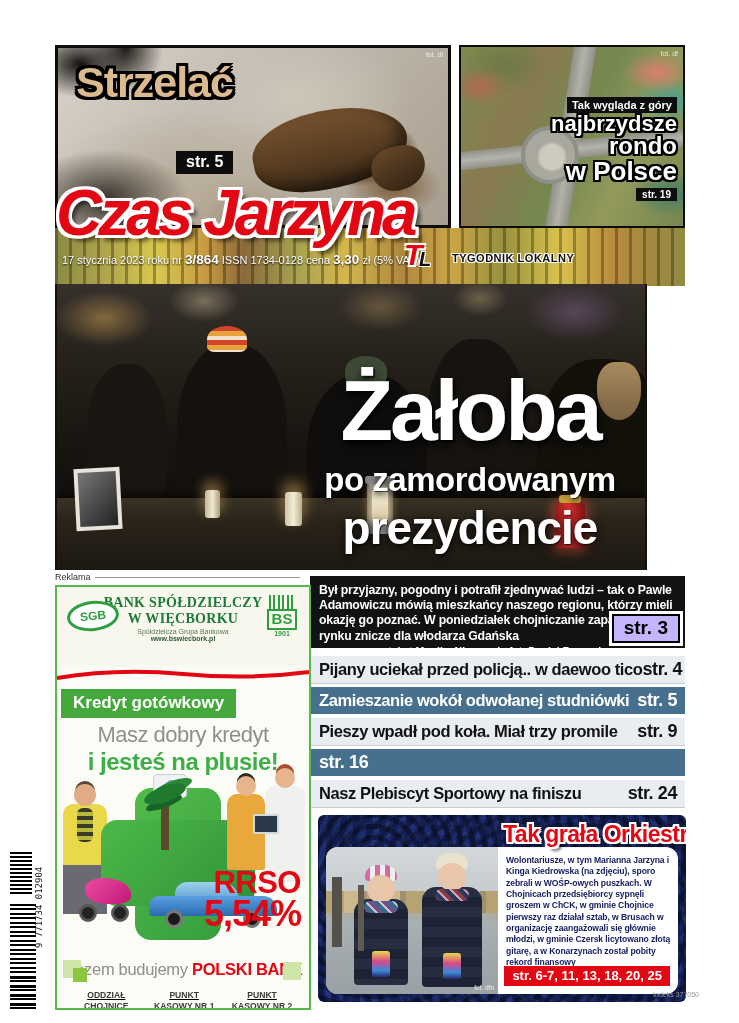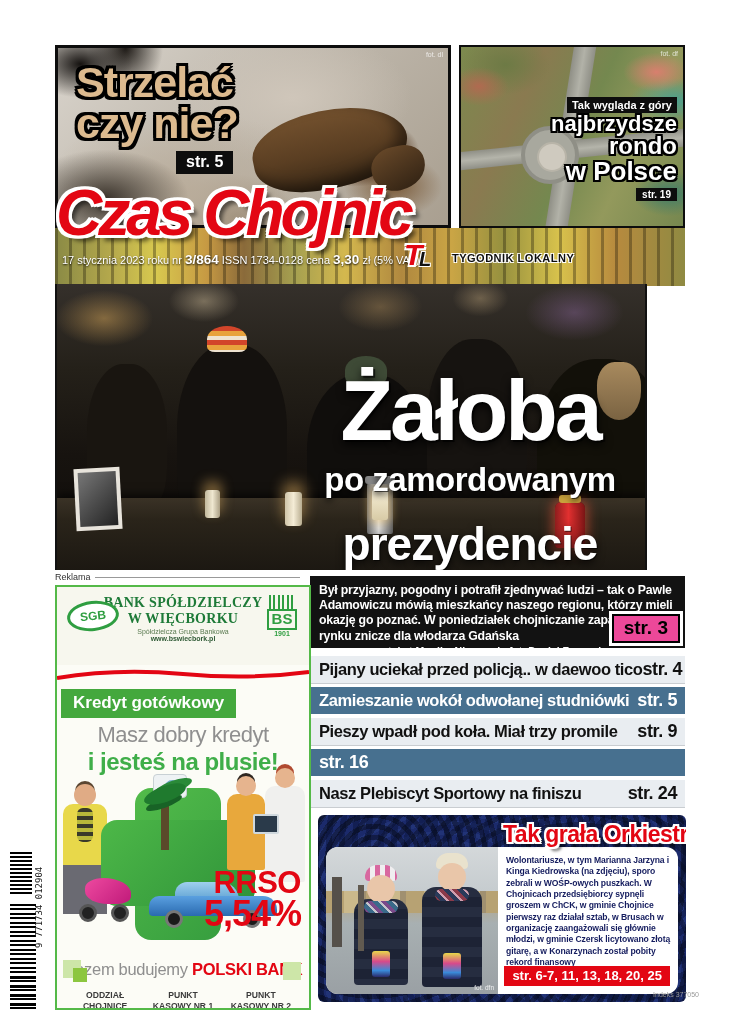--- a/index.html
+++ b/index.html
@@ -132,29 +132,29 @@
       background:linear-gradient(90deg,#8f1d1d,#e23030 45%,#7a1515); border-radius:6px 6px 3px 3px;
       box-shadow:0 0 12px 3px rgba(255,90,60,.5); }
   .red-lantern::after { content:""; position:absolute; left:4px; top:-7px; width:22px; height:8px;
       background:#caa23c; border-radius:3px; }
   .lead-hl { position:absolute; right:10px; top:88px; width:330px; text-align:center; z-index:4;
       color:#fff; }
   .lead-hl .l1 { font-size:86px; font-weight:900; letter-spacing:-3px; line-height:.9;
       text-shadow:0 4px 10px rgba(0,0,0,.85), 2px 2px 0 rgba(0,0,0,.6); }
   .lead-hl .l2 { font-size:33px; font-weight:800; letter-spacing:-.5px; margin-top:12px;
       text-shadow:0 3px 7px rgba(0,0,0,.85), 1px 1px 0 rgba(0,0,0,.6); }
-  .lead-hl .l3 { font-size:46px; font-weight:800; letter-spacing:-1px; margin-top:18px;
+  .lead-hl .l3 { font-size:46px; font-weight:800; letter-spacing:-1px; margin-top:2px;
       text-shadow:0 3px 8px rgba(0,0,0,.85), 1px 1px 0 rgba(0,0,0,.6); }
 
   
   .lead-box { position:absolute; left:310px; top:576px; width:375px; height:72px; background:#121212;
       padding:7px 9px 5px; }
   .lead-box .summary { color:#fff; font-weight:700; font-size:12.3px; line-height:1.24; letter-spacing:-.2px; }
   .lead-box .byline { color:#fff; font-weight:700; font-size:10.5px; text-align:right; margin:1px 72px 0 0; }
-  .str3-box { position:absolute; right:5px; bottom:5px; background:#ec4899; color:#000; font-weight:800;
+  .str3-box { position:absolute; right:5px; bottom:5px; background:#c4b5fd; color:#000; font-weight:800;
       font-size:19px; padding:1px 10px 2px; border:2px solid #000; box-shadow:0 0 0 3px #fff; }
 
   
   .hl-list { position:absolute; left:310px; top:656px; width:375px; }
   .hl { height:27px; margin-bottom:4px; display:flex; align-items:center; justify-content:space-between;
       padding:0 8px 0 9px; font-weight:800; letter-spacing:-.4px; }
   .hl .txt { font-size:16.5px; white-space:nowrap; }
   .hl .pg { font-size:18px; font-weight:800; white-space:nowrap; }
   .hl.light { background:#e9edf1; color:#111; box-shadow:0 1px 0 #c9cdd1; }
   .hl.blue  { background:#47708f; color:#fff; }
@@ -271,21 +271,21 @@
   .car .cw1 { left:16px; } .car .cw2 { right:16px; }
   .rrso { position:absolute; right:8px; top:88px; text-align:right; color:#e30613; line-height:.95; }
   .rrso .lab { font-size:31px; font-weight:900; letter-spacing:-.5px; }
   .rrso .val { font-size:36px; font-weight:900; letter-spacing:-1px; }
   .bank-footer { position:relative; margin-top:12px; text-align:center; height:24px; }
   .sq { position:absolute; width:18px; height:18px; background:#cde6a8; }
   .sq.l1 { left:6px; top:0; } .sq.l2 { left:16px; top:8px; background:#8cc63f; width:14px; height:14px; }
   .sq.r1 { right:8px; top:2px; }
   .bf-gray { color:#8f8f8f; font-size:16.5px; letter-spacing:-.3px; }
   .bf-red { color:#e30613; font-size:16.5px; font-weight:800; letter-spacing:-.3px; }
-  .branches { display:flex; justify-content:center; padding:6px 8px 0; }
+  .branches { display:flex; justify-content:flex-end; padding:6px 8px 0;text-decoration:underline; }
   .branch { width:33%; text-align:center; }
   .branch .bn { font-size:8.6px; font-weight:800; color:#3a3a3a; line-height:1.25; }
 
   
   .barcode { position:absolute; left:10px; top:852px; width:30px; height:158px; }
   .bars-a { position:absolute; left:0; top:0; width:22px; height:44px;
       background:repeating-linear-gradient(180deg,#000 0 2px,#fff 2px 4px); }
   .bars-b { position:absolute; left:0; top:52px; width:26px; height:106px;
       background:repeating-linear-gradient(180deg,#000 0 2.5px,#fff 2.5px 4.5px,#000 4.5px 6px,#fff 6px 9px); }
   .barcode-num { position:absolute; left:24px; top:96px; transform:rotate(-90deg); transform-origin:left top;
@@ -294,42 +294,41 @@
 </style>
 </head>
 <body>
 
 <div class="page">
 
   <div class="photo-boar">
     <div class="boar-body"></div>
     <div class="story-topleft-hl">
       <div>Strzelać</div>
-      <div>czy nie?</div>
     </div>
     <div class="pgref-box pgref-boar">str. 5</div>
     <div class="credit credit-boar">fot. dl</div>
   </div>
 
   <div class="photo-rondo">
     <div class="road-v"></div>
     <div class="road-h"></div>
     <div class="roundabout"></div>
     <div class="credit credit-rondo">fot. df</div>
     <div class="rondo-text">
       <div><span class="rondo-kicker">Tak wygląda  z góry</span></div>
       <div class="rondo-l1 outline-b">najbrzydsze</div>
       <div class="rondo-l2 outline-b">rondo</div>
       <div class="rondo-l3 outline-b">w Polsce</div>
       <div><span class="pgref-box pgref-rondo">str. 19</span></div>
     </div>
   </div>
 
   <div class="building-strip"></div>
-  <div class="masthead-title">Czas Chojnic</div>
+  <div class="masthead-title">Czas Jarzyna</div>
   <div class="dateline">
     <span>17 stycznia 2023 roku nr </span><b>3/864</b><span> ISSN 1734-0128 cena </span><b>3,30</b><span> zł (5% VAT)</span>
   </div>
   <div class="tl-logo">
     <span class="t">T</span>
     <span class="l">L</span>
   </div>
   <div class="tagline">TYGODNIK LOKALNY</div>
 
   <div class="photo-vigil">

